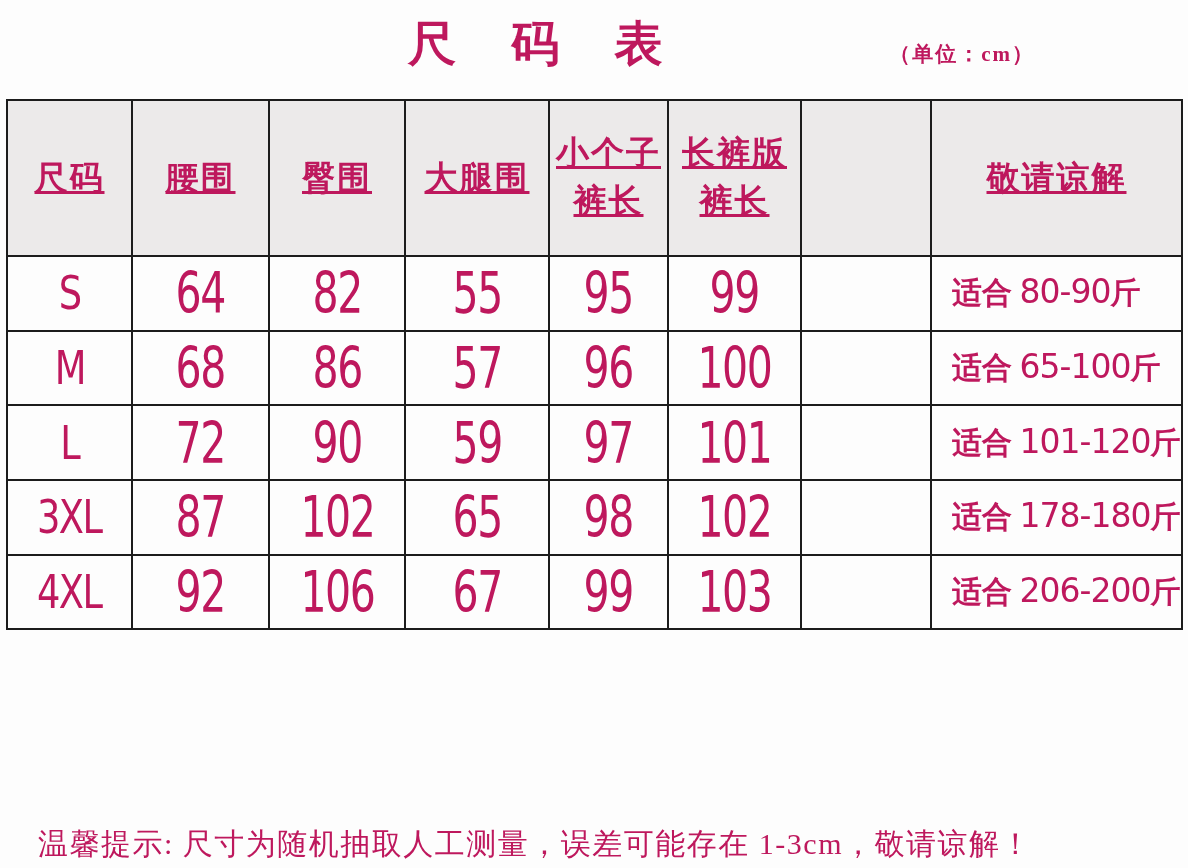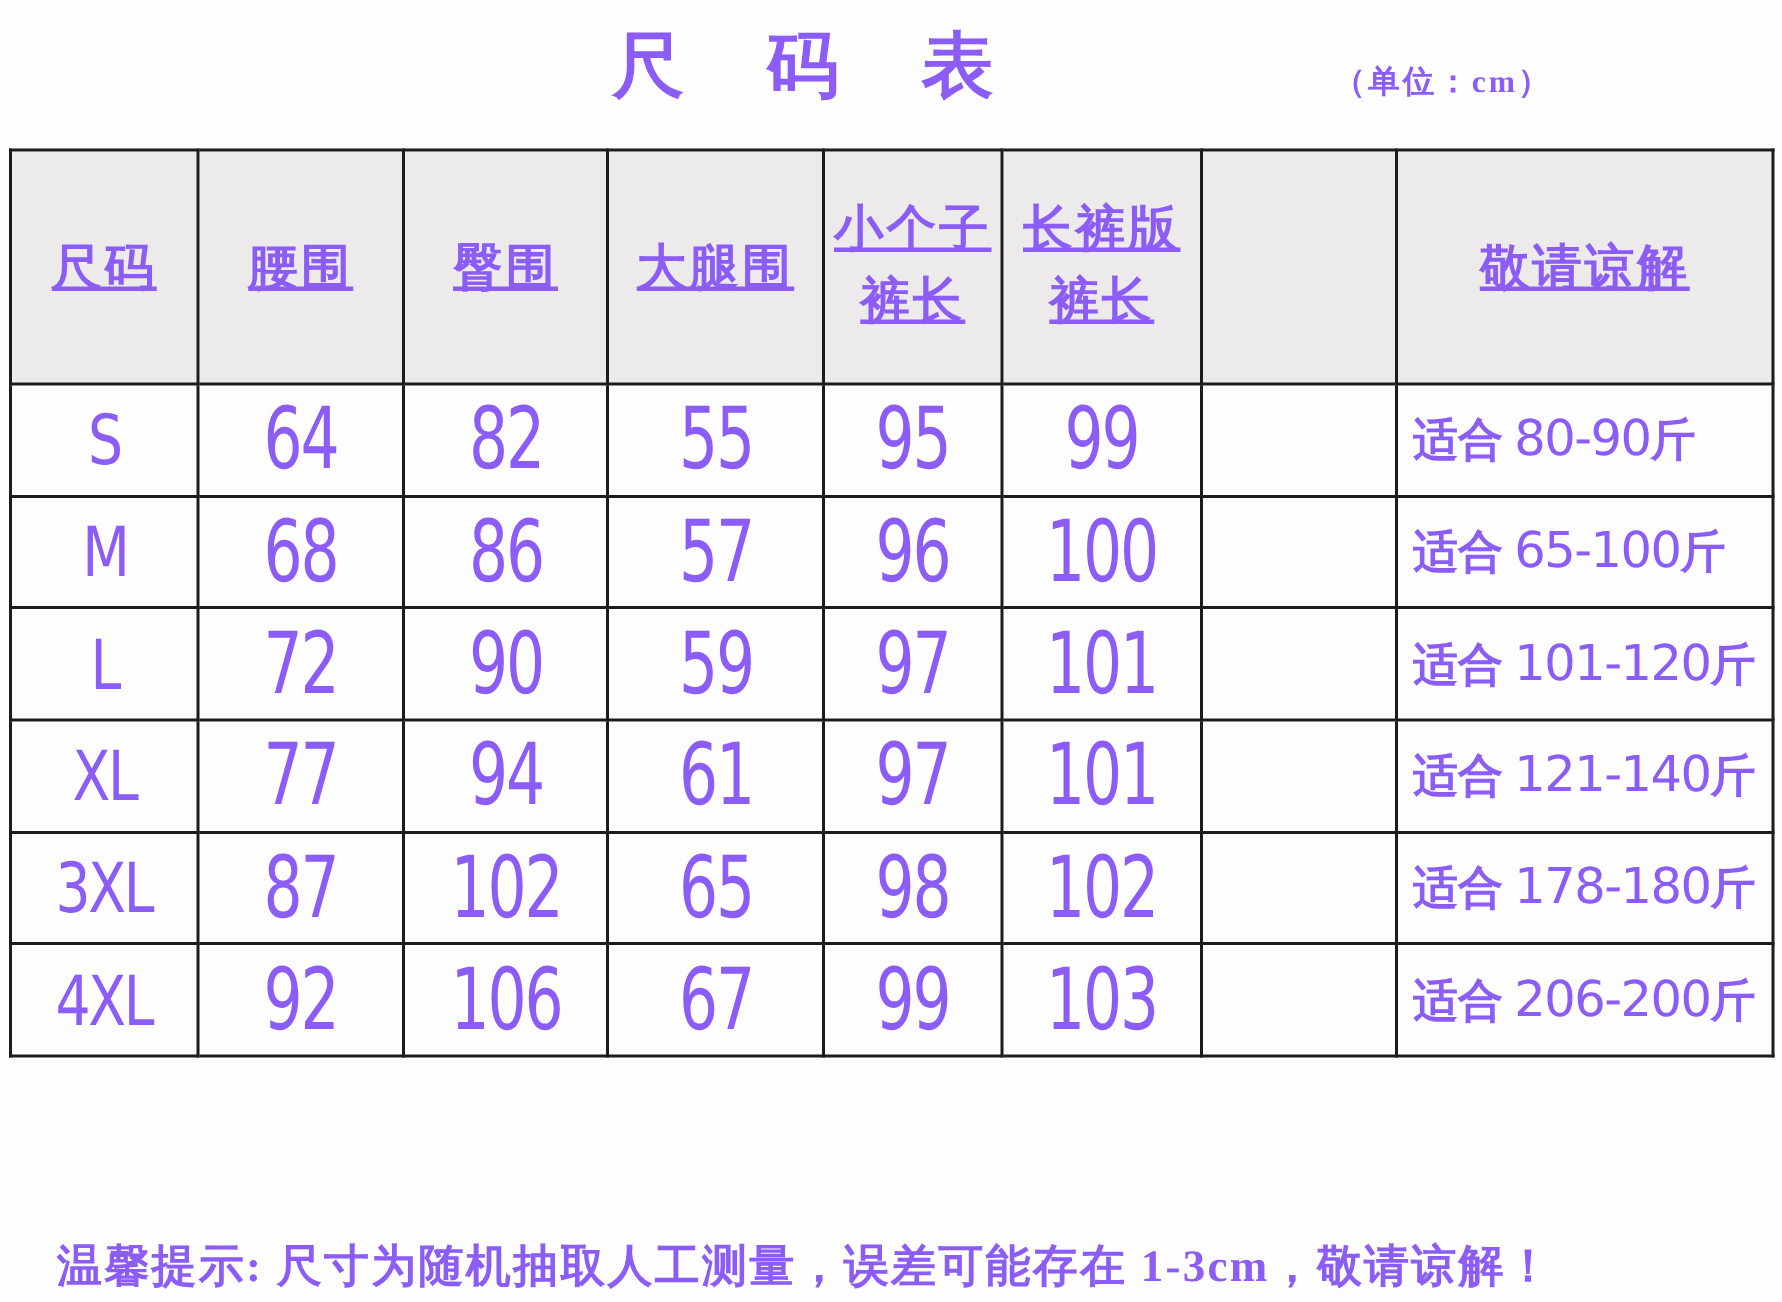--- a/index.html
+++ b/index.html
@@ -5,21 +5,21 @@
   html, body {
     margin: 0;
     padding: 0;
     background: #ffffff;
   }
   .page {
     position: relative;
     width: 1188px;
     height: 868px;
     background: #fdfdfd;
-    color: #8b5cf6;
+    color: #be185d;
     font-family: "Liberation Serif", "DejaVu Serif", serif;
     overflow: hidden;
   }
   .title {
     position: absolute;
     top: 12px;
     left: 0;
     width: 100%;
     text-align: center;
     font-size: 48px;
@@ -71,40 +71,40 @@
     font-size: 57px;
     letter-spacing: -2px;
     white-space: nowrap;
   }
   .size-label .num {
     font-size: 46px;
     transform: scaleX(0.8);
   }
   td.c-weight {
     text-align: left;
-    padding-left: 10px;
+    padding-left: 20px;
   }
   .weight-text {
     font-size: 30px;
     font-weight: bold;
     letter-spacing: 0px;
     white-space: nowrap;
   }
   .weight-text .wnum {
     font-family: "DejaVu Sans", "Liberation Sans", sans-serif;
     font-weight: 400;
     font-size: 33px;
     letter-spacing: -1px;
   }
   .footer-note {
     position: absolute;
     left: 38px;
     top: 824px;
     font-size: 30px;
-    font-weight: bold;
+    font-weight: normal;
     letter-spacing: 1.5px;
     white-space: nowrap;
   }
 </style>
 </head>
 <body>
 
 <div class="page">
 
   <div class="title">尺 码 表</div>
@@ -170,32 +170,20 @@
     <td><span class="num">90</span></td>
     <td><span class="num">59</span></td>
     <td><span class="num">97</span></td>
     <td><span class="num">101</span></td>
     <td><span></span></td>
     <td class="c-weight">
       <span class="weight-text"><span>适合</span> <span class="wnum">101-120</span><span>斤</span></span>
     </td>
   </tr>
         <tr class="data-row">
-    <td class="size-label"><span class="num">XL</span></td>
-    <td><span class="num">77</span></td>
-    <td><span class="num">94</span></td>
-    <td><span class="num">61</span></td>
-    <td><span class="num">97</span></td>
-    <td><span class="num">101</span></td>
-    <td><span></span></td>
-    <td class="c-weight">
-      <span class="weight-text"><span>适合</span> <span class="wnum">121-140</span><span>斤</span></span>
-    </td>
-  </tr>
-        <tr class="data-row">
     <td class="size-label"><span class="num">3XL</span></td>
     <td><span class="num">87</span></td>
     <td><span class="num">102</span></td>
     <td><span class="num">65</span></td>
     <td><span class="num">98</span></td>
     <td><span class="num">102</span></td>
     <td><span></span></td>
     <td class="c-weight">
       <span class="weight-text"><span>适合</span> <span class="wnum">178-180</span><span>斤</span></span>
     </td>

